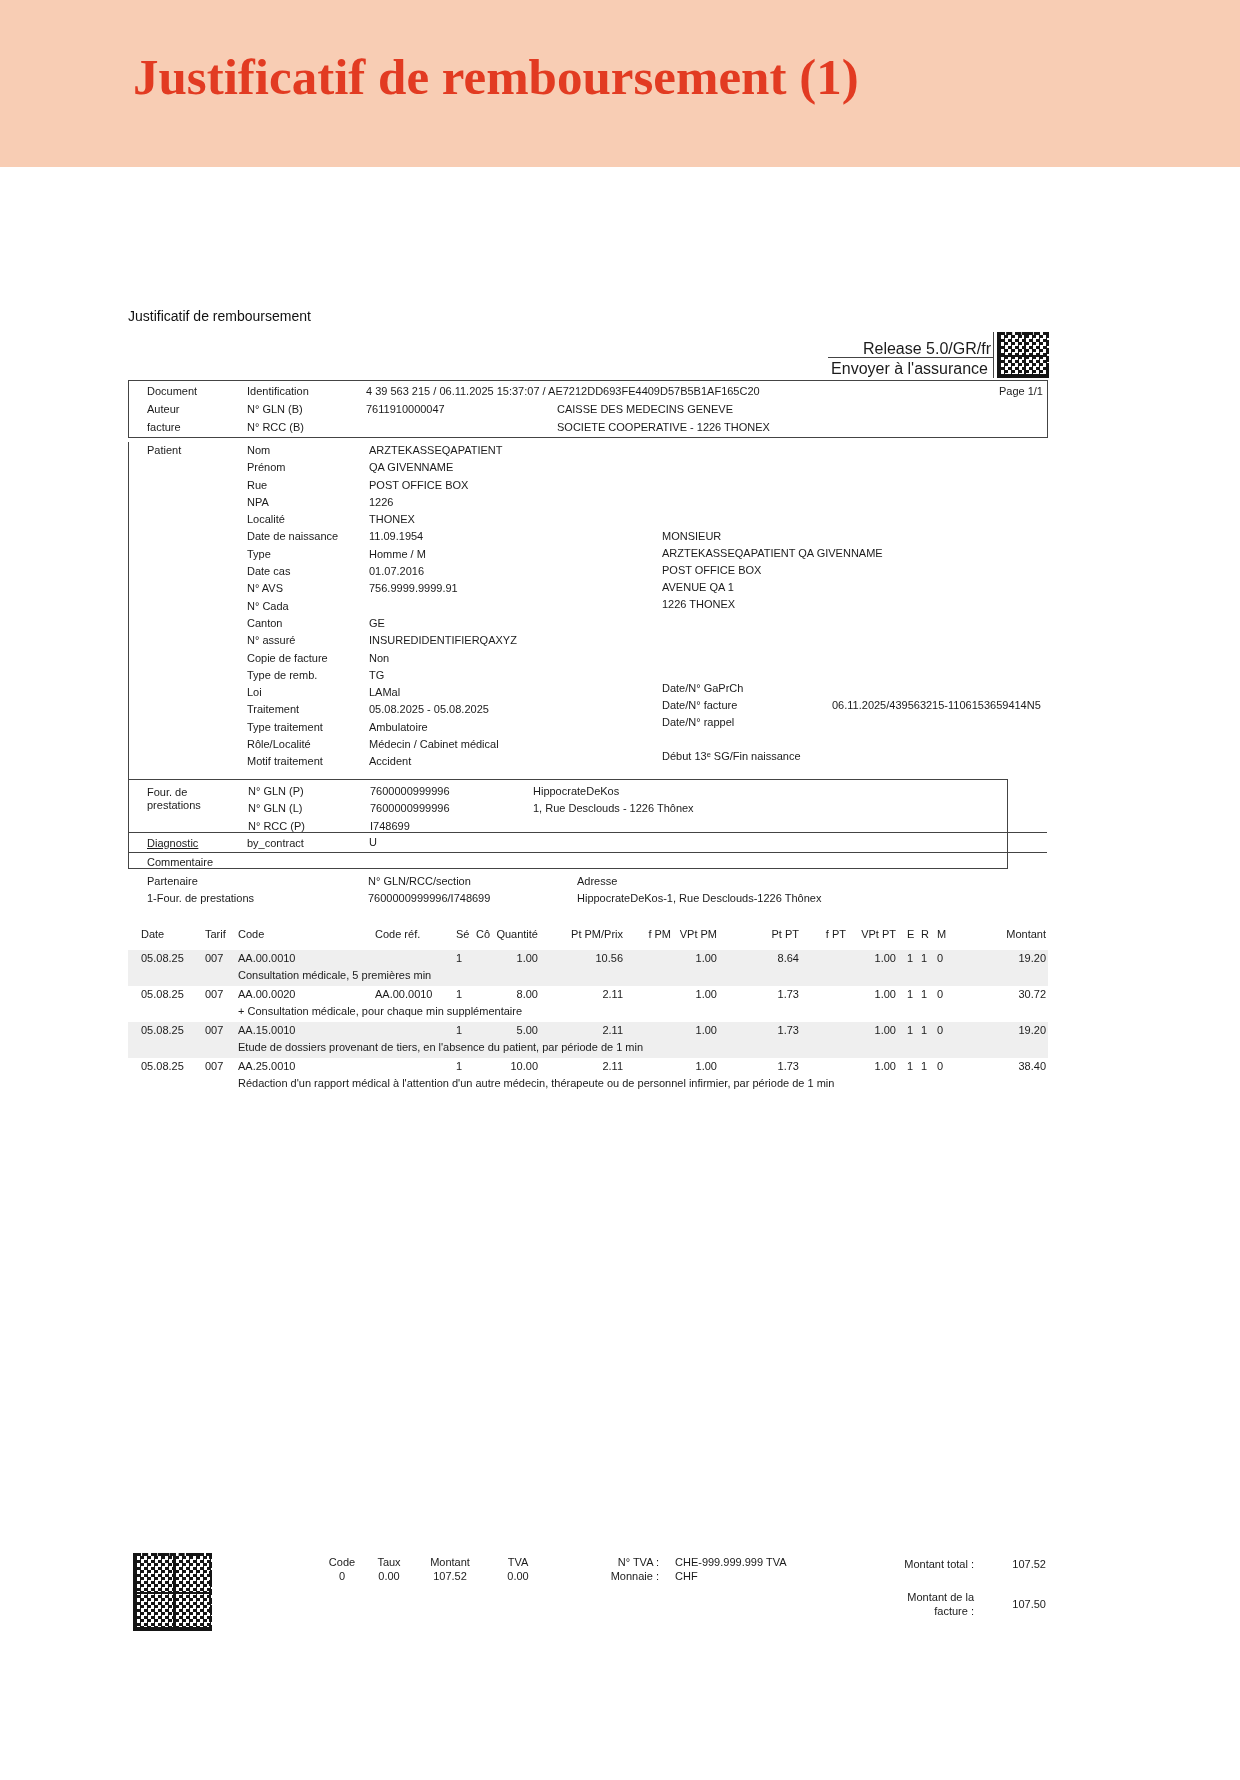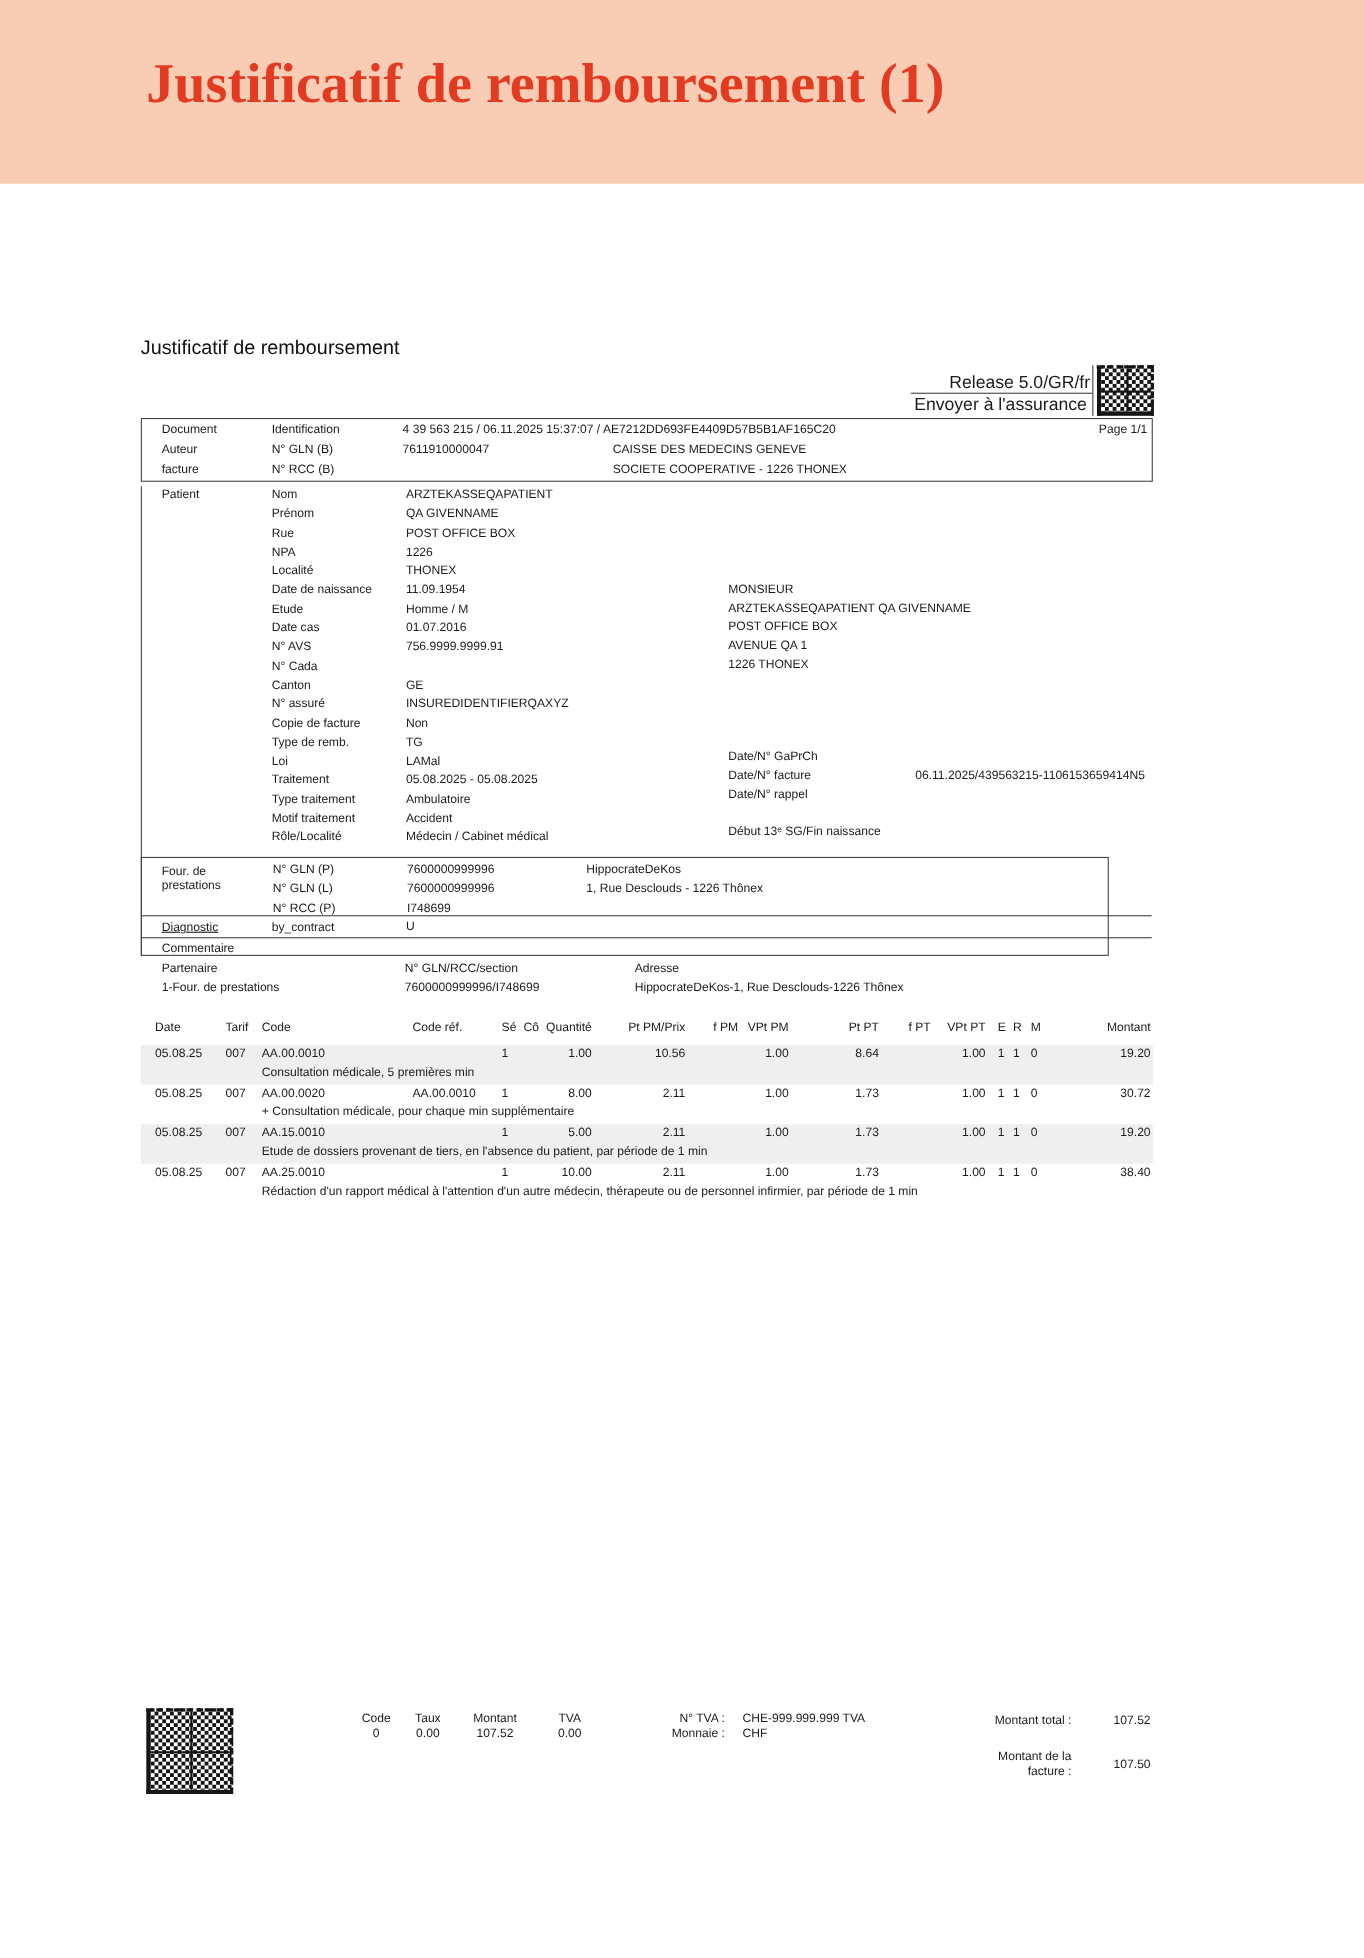--- a/index.html
+++ b/index.html
@@ -16,21 +16,21 @@
     margin:0;padding:48px 0 0 133px;
     font-family:"Liberation Serif","DejaVu Serif",serif;
     font-weight:700;font-size:51px;color:#E23B22;letter-spacing:0px;
     white-space:nowrap;
   }
   .sheet{
     position:absolute;left:128px;top:290px;width:920px;height:1420px;
     font-size:11px;line-height:13px;
   }
   .abs{position:absolute;white-space:nowrap;}
-  .doc-title{font-size:18px;line-height:24px;color:#111;}
+  .doc-title{font-size:14px;line-height:24px;color:#111;}
   .small{font-size:16px;}
   .hline{border-top:1px solid #444;height:0;}
   .vline{border-left:1px solid #444;width:0;}
   .box{position:absolute;border:1px solid #444;box-sizing:border-box;}
   
   .dmx{
     position:absolute;box-sizing:border-box;
     background:repeating-conic-gradient(#151515 0% 25%, transparent 0% 50%) 0 0 / 7px 7px;
     border-left:4px solid #151515;border-bottom:4px solid #151515;
     border-top:3px dashed #151515;border-right:3px dashed #151515;
@@ -132,21 +132,21 @@
     </div>
       <div class="prow">
       <span class="lbl">Localité</span>
       <span class="val">THONEX</span>
     </div>
       <div class="prow">
       <span class="lbl">Date de naissance</span>
       <span class="val">11.09.1954</span>
     </div>
       <div class="prow">
-      <span class="lbl">Etude</span>
+      <span class="lbl">Type</span>
       <span class="val">Homme / M</span>
     </div>
       <div class="prow">
       <span class="lbl">Date cas</span>
       <span class="val">01.07.2016</span>
     </div>
       <div class="prow">
       <span class="lbl">N° AVS</span>
       <span class="val">756.9999.9999.91</span>
     </div>
@@ -176,26 +176,26 @@
     </div>
       <div class="prow">
       <span class="lbl">Traitement</span>
       <span class="val">05.08.2025 - 05.08.2025</span>
     </div>
       <div class="prow">
       <span class="lbl">Type traitement</span>
       <span class="val">Ambulatoire</span>
     </div>
       <div class="prow">
+      <span class="lbl">Rôle/Localité</span>
+      <span class="val">Médecin / Cabinet médical</span>
+    </div>
+      <div class="prow">
       <span class="lbl">Motif traitement</span>
       <span class="val">Accident</span>
-    </div>
-      <div class="prow">
-      <span class="lbl">Rôle/Localité</span>
-      <span class="val">Médecin / Cabinet médical</span>
     </div>
     </div>
 
   <div class="abs" style="left:534px;top:240px;">MONSIEUR</div>
   <div class="abs" style="left:534px;top:257px;">ARZTEKASSEQAPATIENT QA GIVENNAME</div>
   <div class="abs" style="left:534px;top:274px;">POST OFFICE BOX</div>
   <div class="abs" style="left:534px;top:291px;">AVENUE QA 1</div>
   <div class="abs" style="left:534px;top:308px;">1226 THONEX</div>
   <div class="abs" style="left:534px;top:392px;">Date/N° GaPrCh</div>
   <div class="abs" style="left:534px;top:409px;">Date/N° facture</div>

